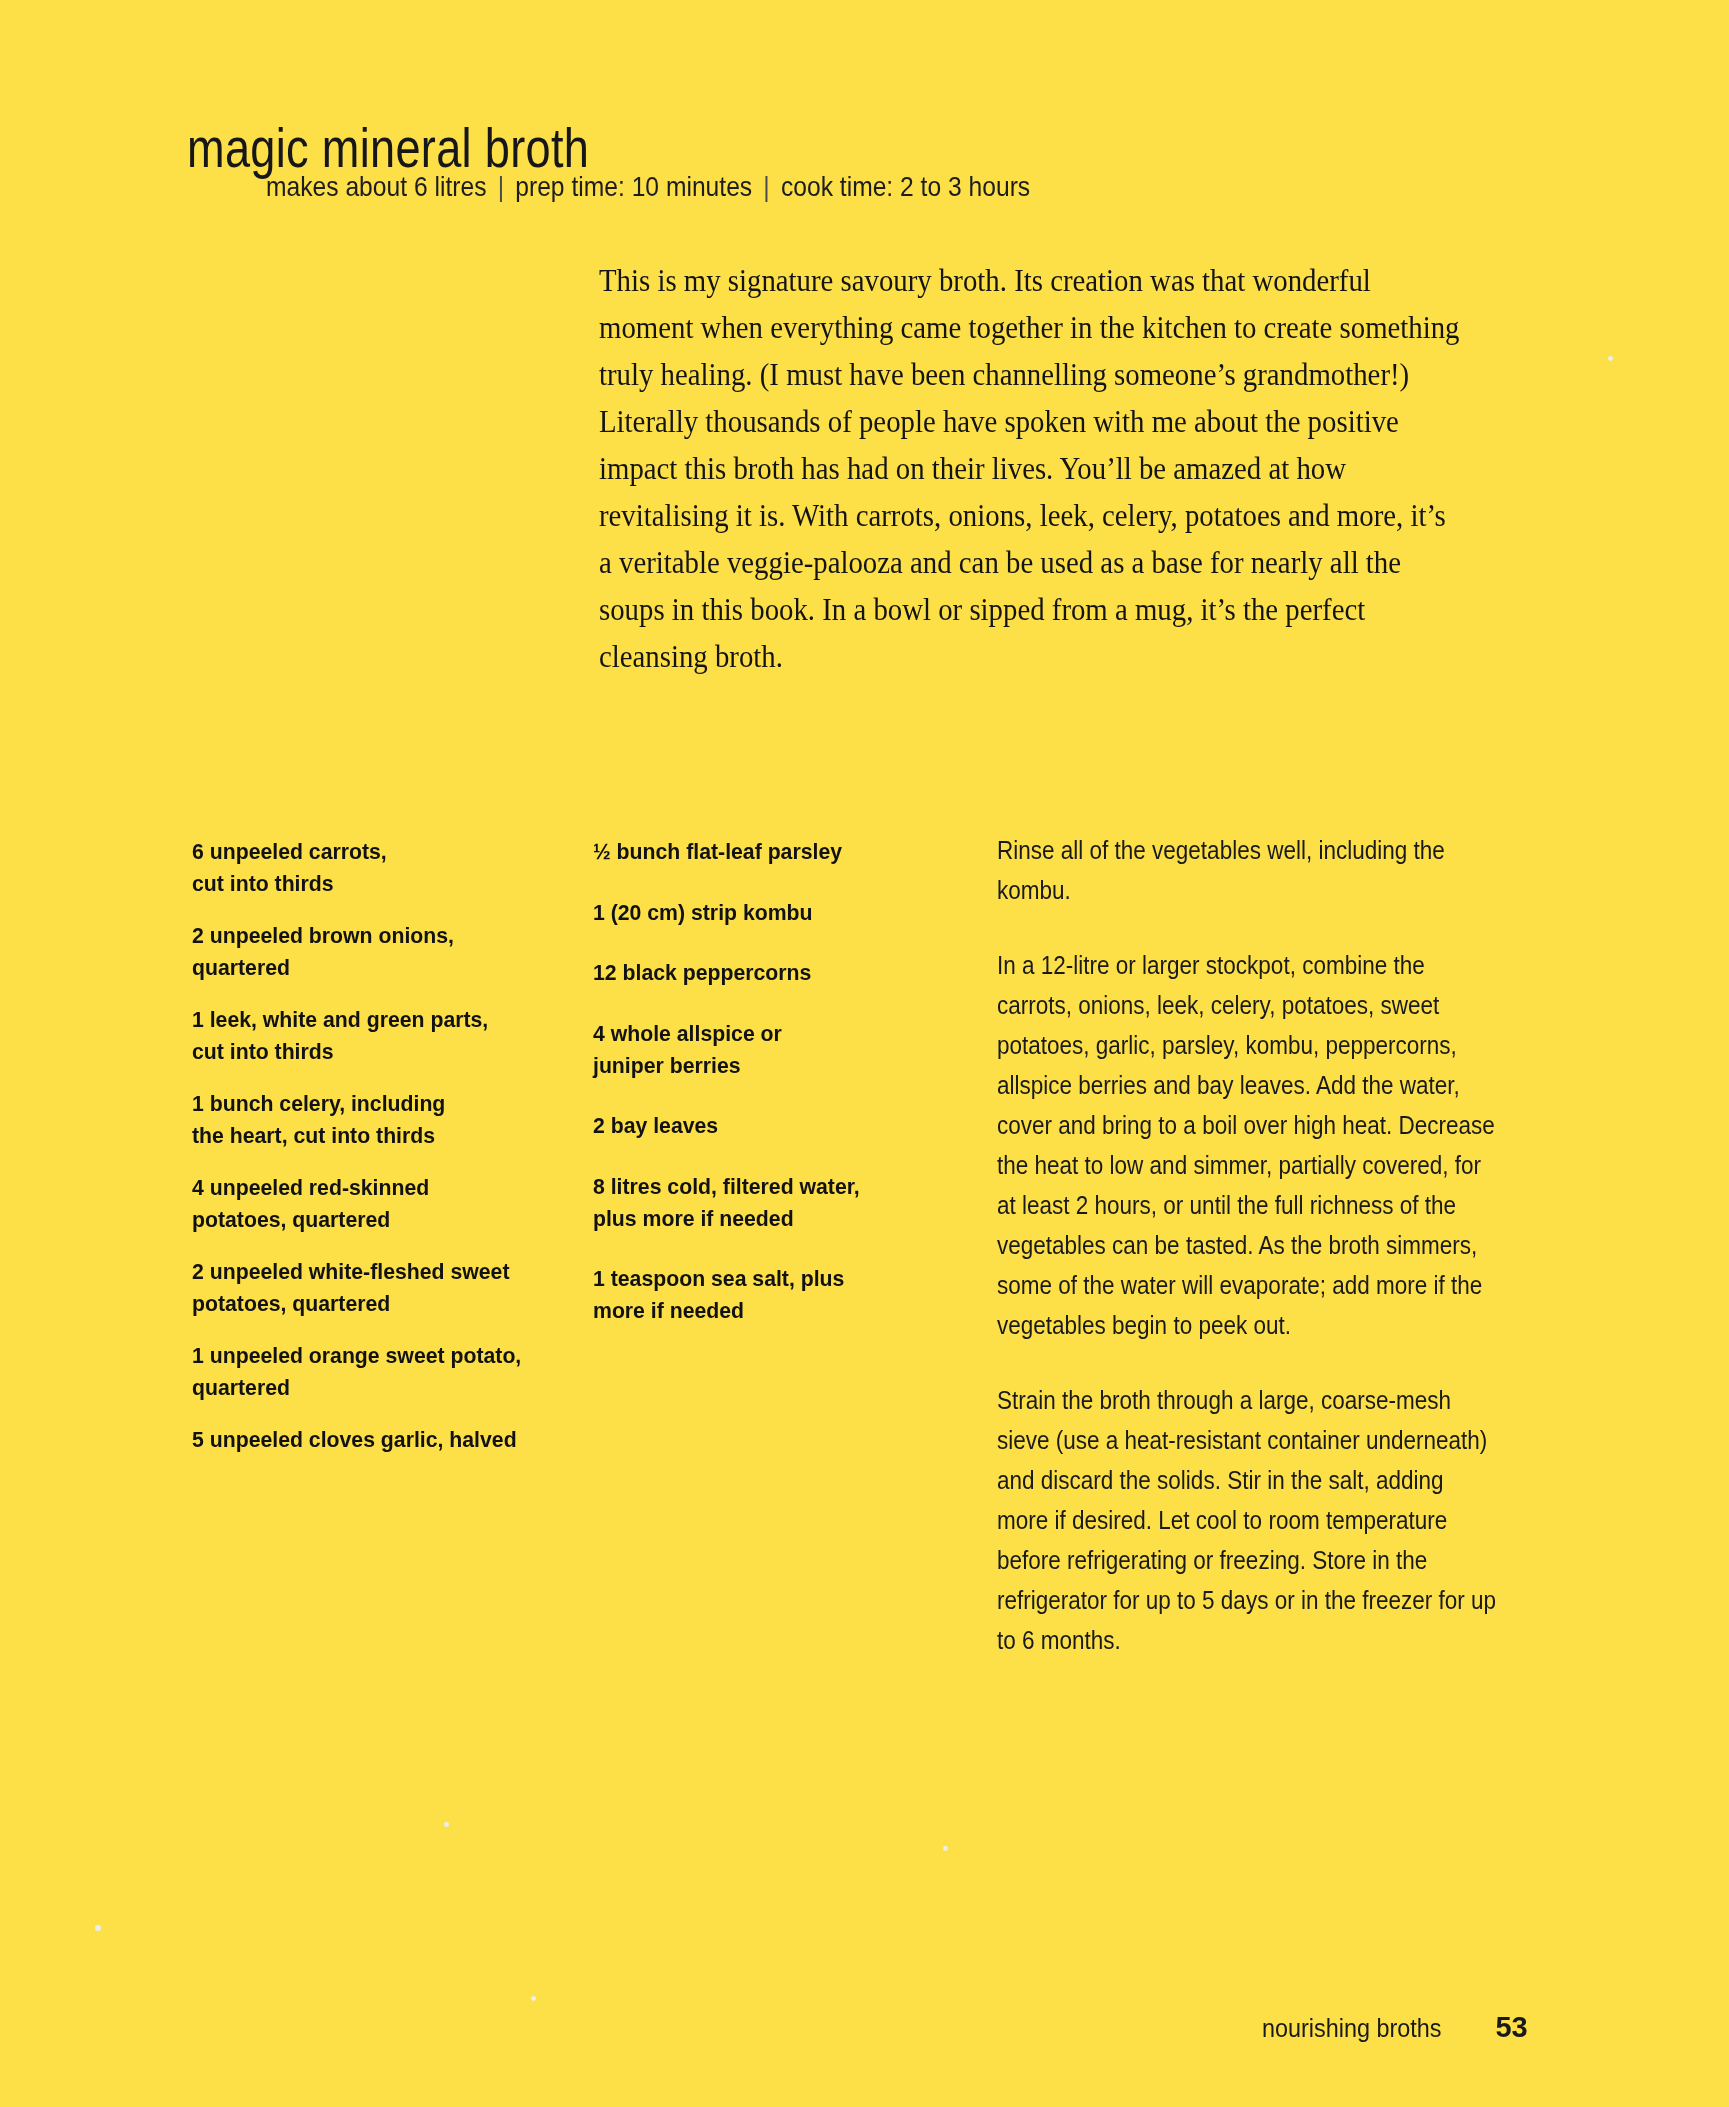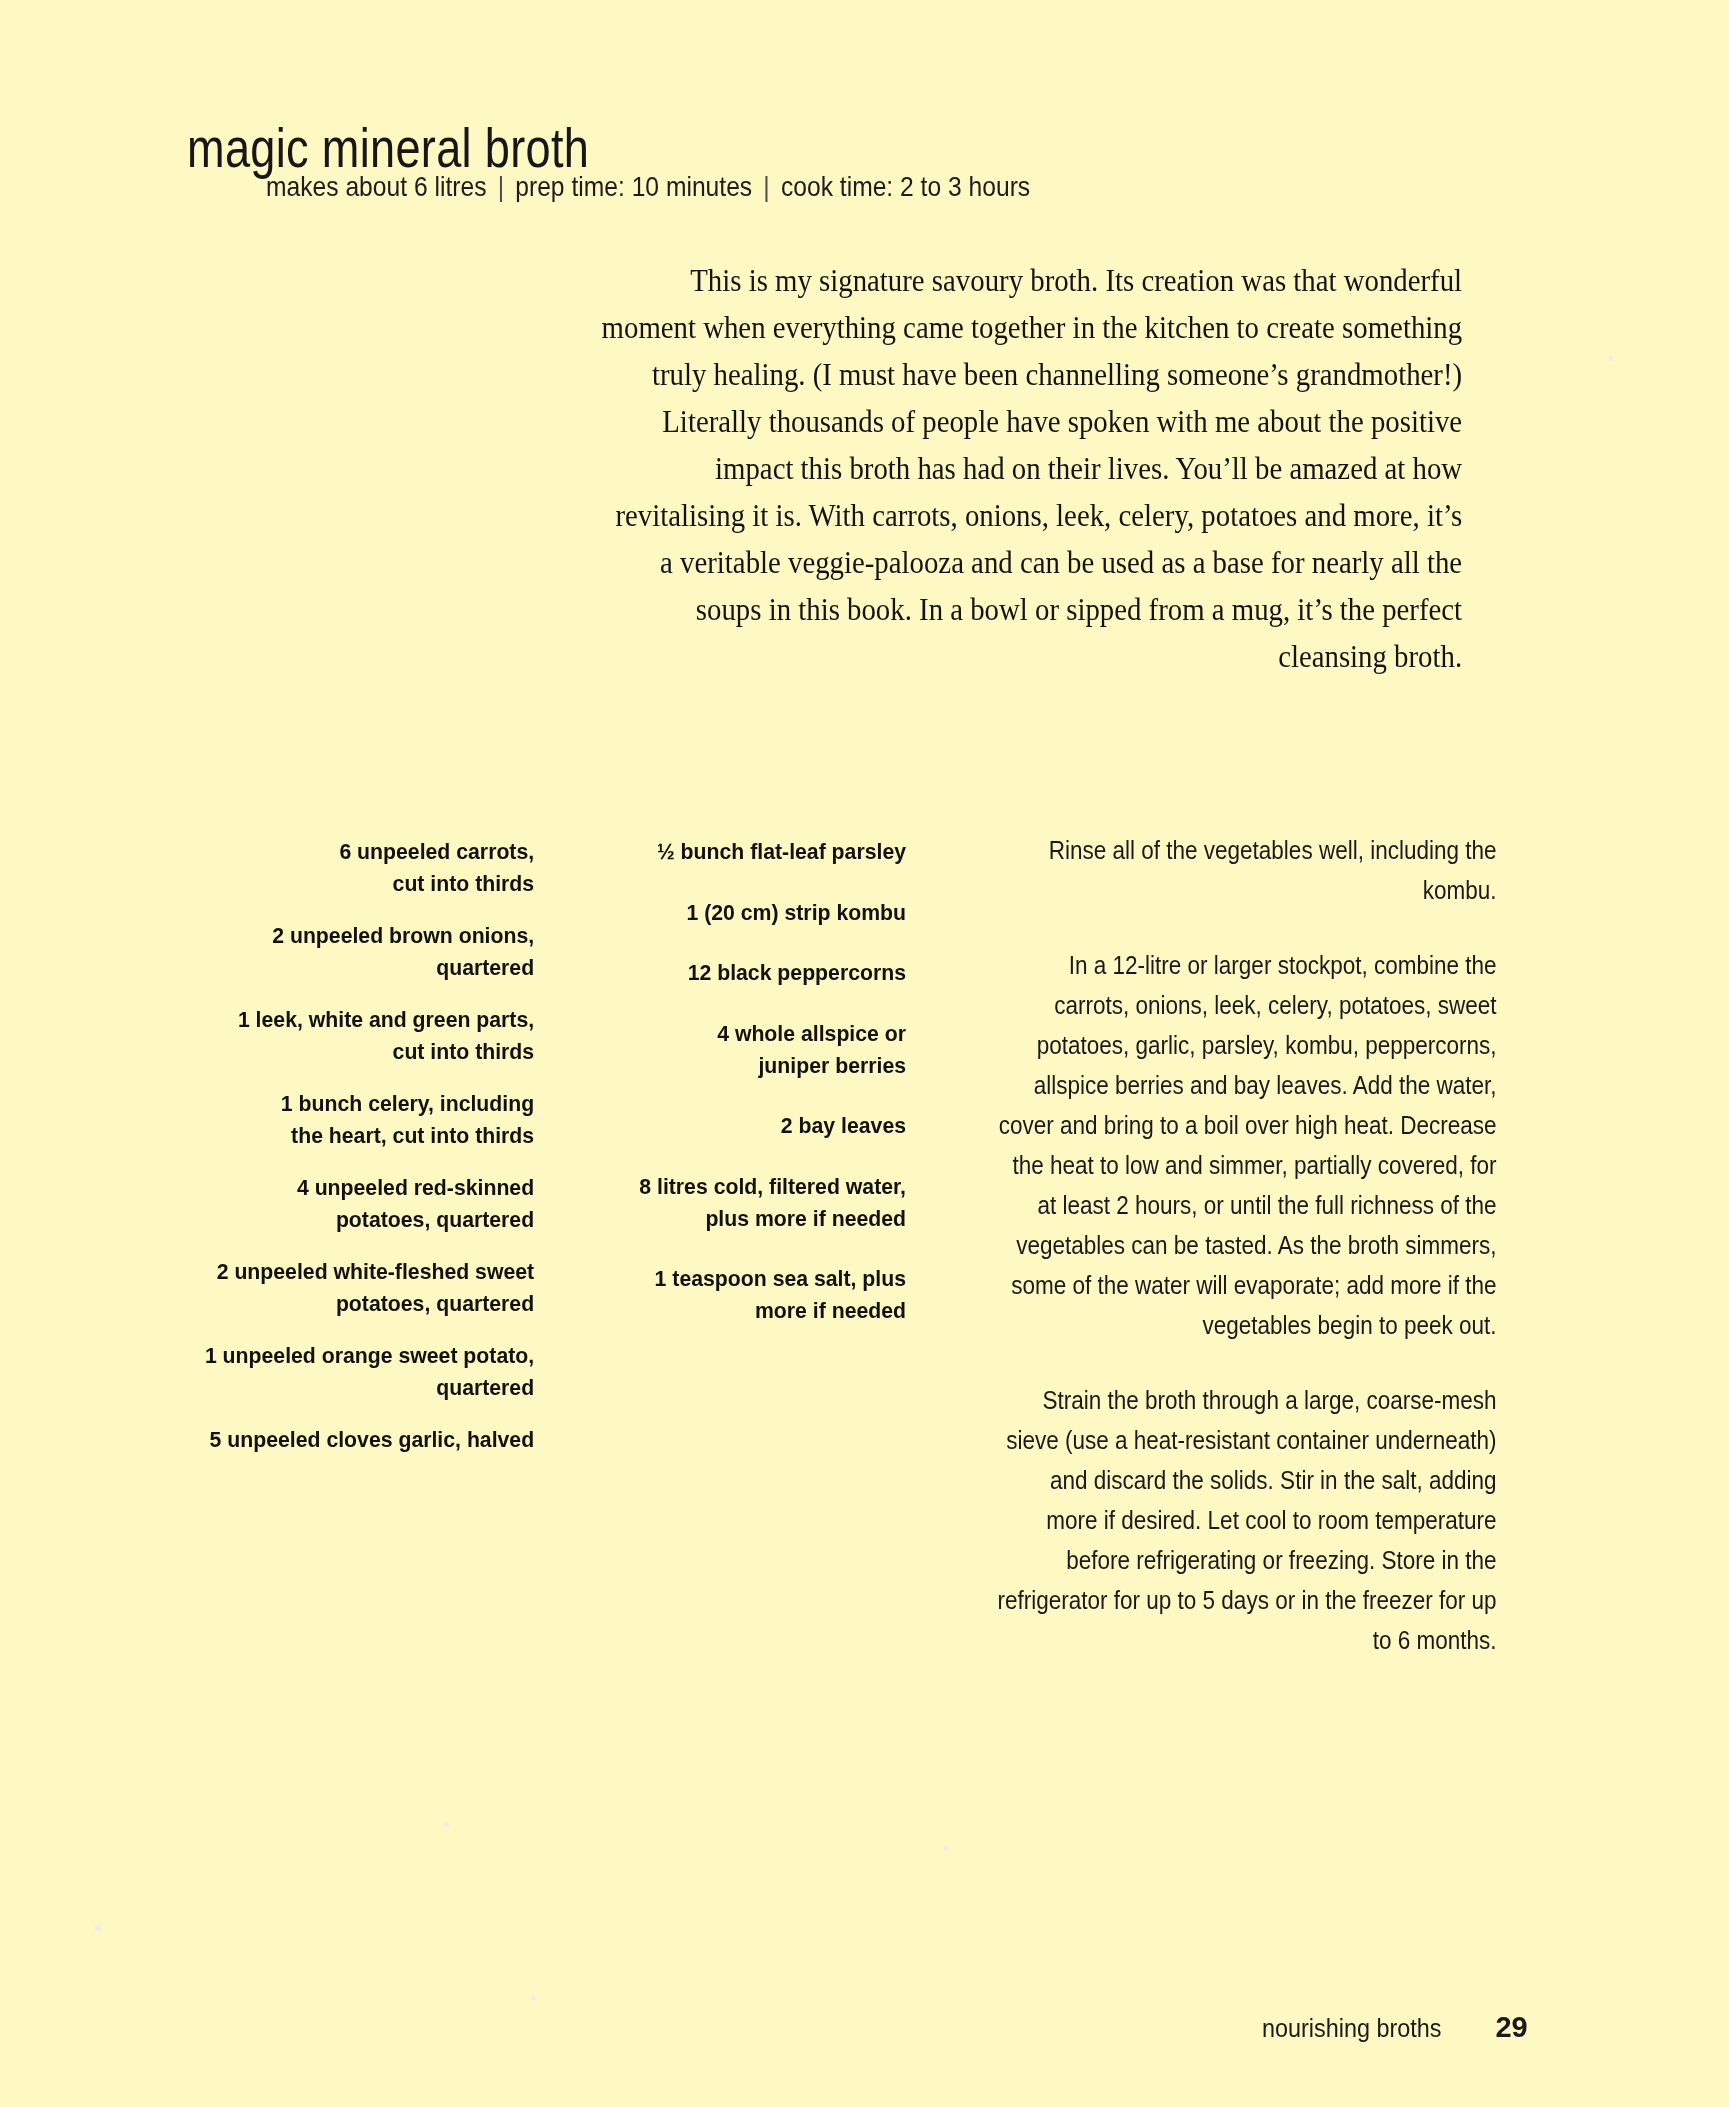--- a/index.html
+++ b/index.html
@@ -5,24 +5,23 @@
   html, body {
     margin: 0;
     padding: 0;
     background: #ffffff;
   }
 
   .page {
     position: relative;
     width: 1729px;
     height: 2108px;
-    background: #fef9c3;
+    background: #fde047;
     overflow: hidden;
     color: #1a1a18;
-    text-align: right;
   }
 
   
   .title {
     position: absolute;
     left: 187px;
     top: 79px;
     font-family: "Liberation Sans", sans-serif;
     font-weight: 300;
     font-size: 55px;
@@ -194,17 +193,17 @@
     </div>
 
   <div id="method">
       <p class="method-step">Rinse all of the vegetables well, including the kombu.</p>
       <p class="method-step">In a 12-litre or larger stockpot, combine the carrots, onions, leek, celery, potatoes, sweet potatoes, garlic, parsley, kombu, peppercorns, allspice berries and bay leaves. Add the water, cover and bring to a boil over high heat. Decrease the heat to low and simmer, partially covered, for at least 2 hours, or until the full richness of the vegetables can be tasted. As the broth simmers, some of the water will evaporate; add more if the vegetables begin to peek out.</p>
       <p class="method-step">Strain the broth through a large, coarse-mesh sieve (use a heat-resistant container underneath) and discard the solids. Stir in the salt, adding more if desired. Let cool to room temperature before refrigerating or freezing. Store in the refrigerator for up to 5 days or in the freezer for up to 6 months.</p>
     </div>
 
   <div class="footer">
     <span class="footer-chapter">nourishing broths</span>
-    <span class="footer-page">29</span>
+    <span class="footer-page">53</span>
   </div>
 
 </div>
 
 
 </body></html>

